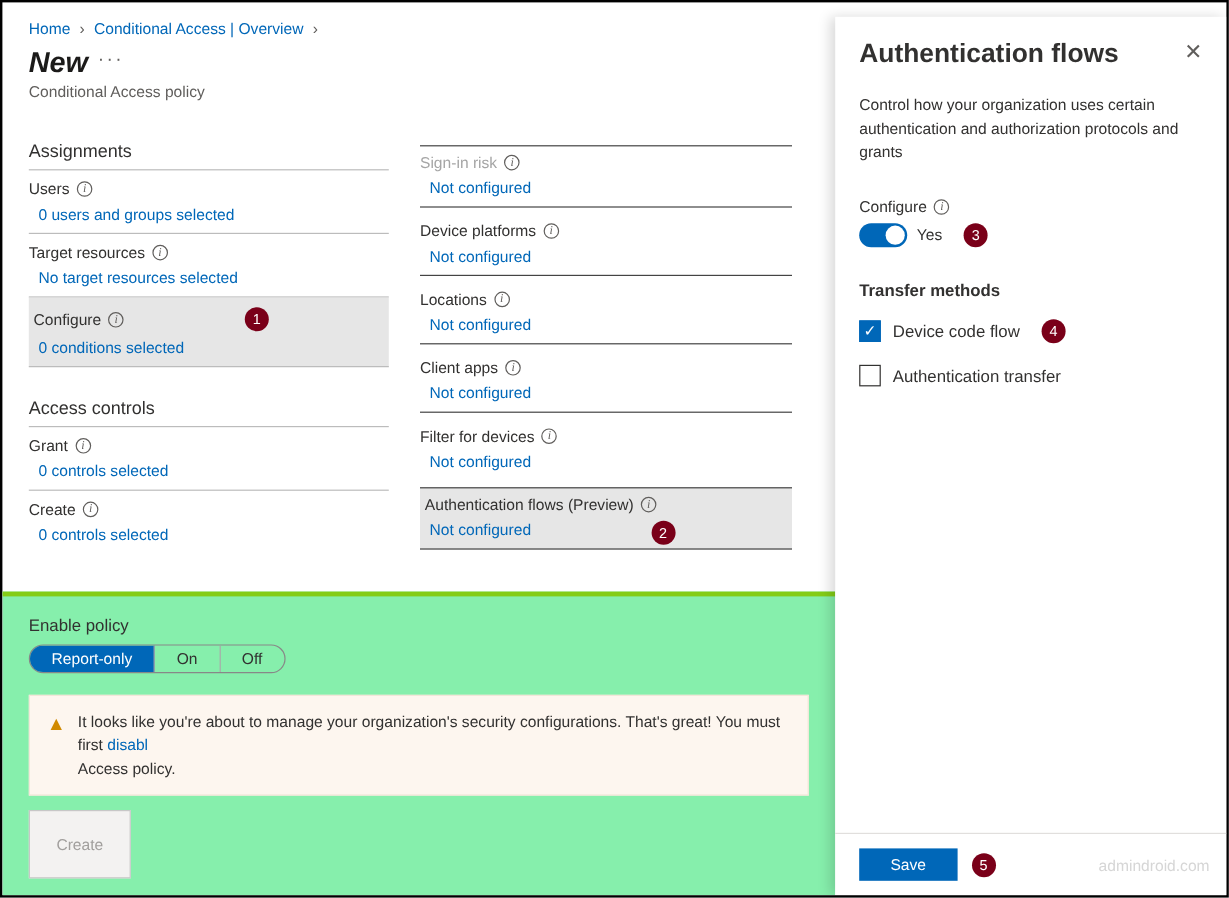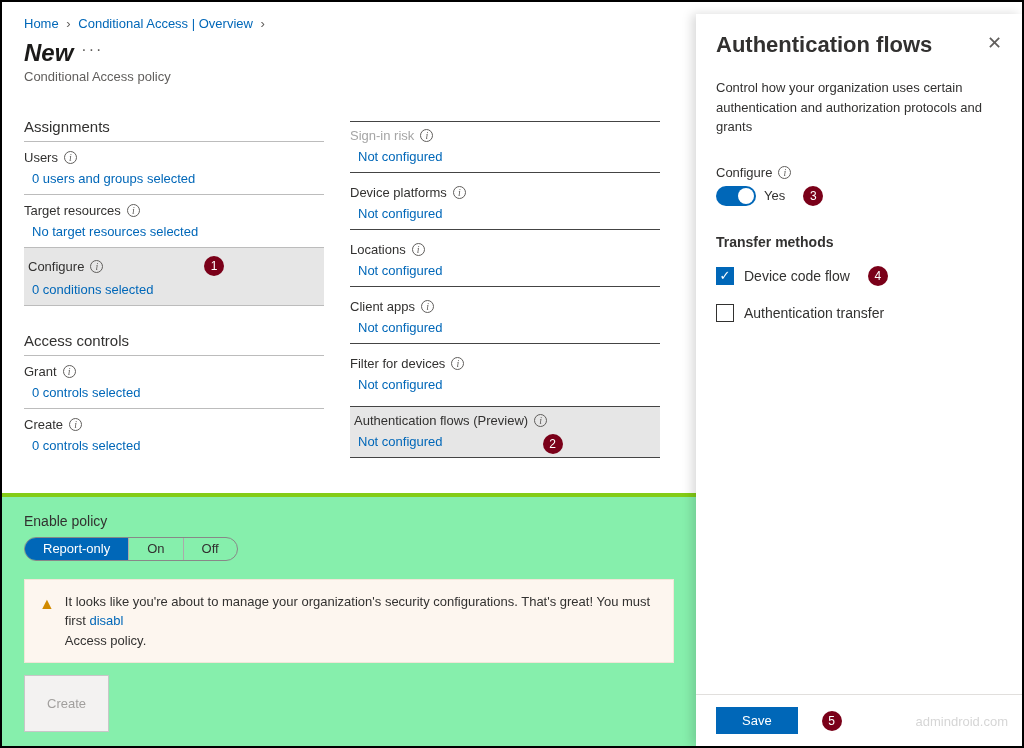--- a/index.html
+++ b/index.html
@@ -172,21 +172,21 @@
   .cb {
     width: 18px; height: 18px;
     border: 1px solid #323130;
     display: inline-flex; align-items: center; justify-content: center;
     cursor: pointer;
   }
   .cb.checked { background: #0067b8; border-color: #0067b8; color: #fff; font-size: 13px; }
   .flyout-footer {
     border-top: 1px solid #e1dfdd;
     padding: 12px 20px;
-    display: flex; align-items: center; gap: 16px;
+    display: flex; align-items: center; gap: 4px;
   }
   .save-btn {
     background: #0067b8; color: #fff;
     border: none; padding: 6px 26px;
     font-size: 13px; cursor: pointer;
   }
   .watermark {
     position: absolute;
     right: 14px; top: 50%;
     transform: translateY(-50%);

